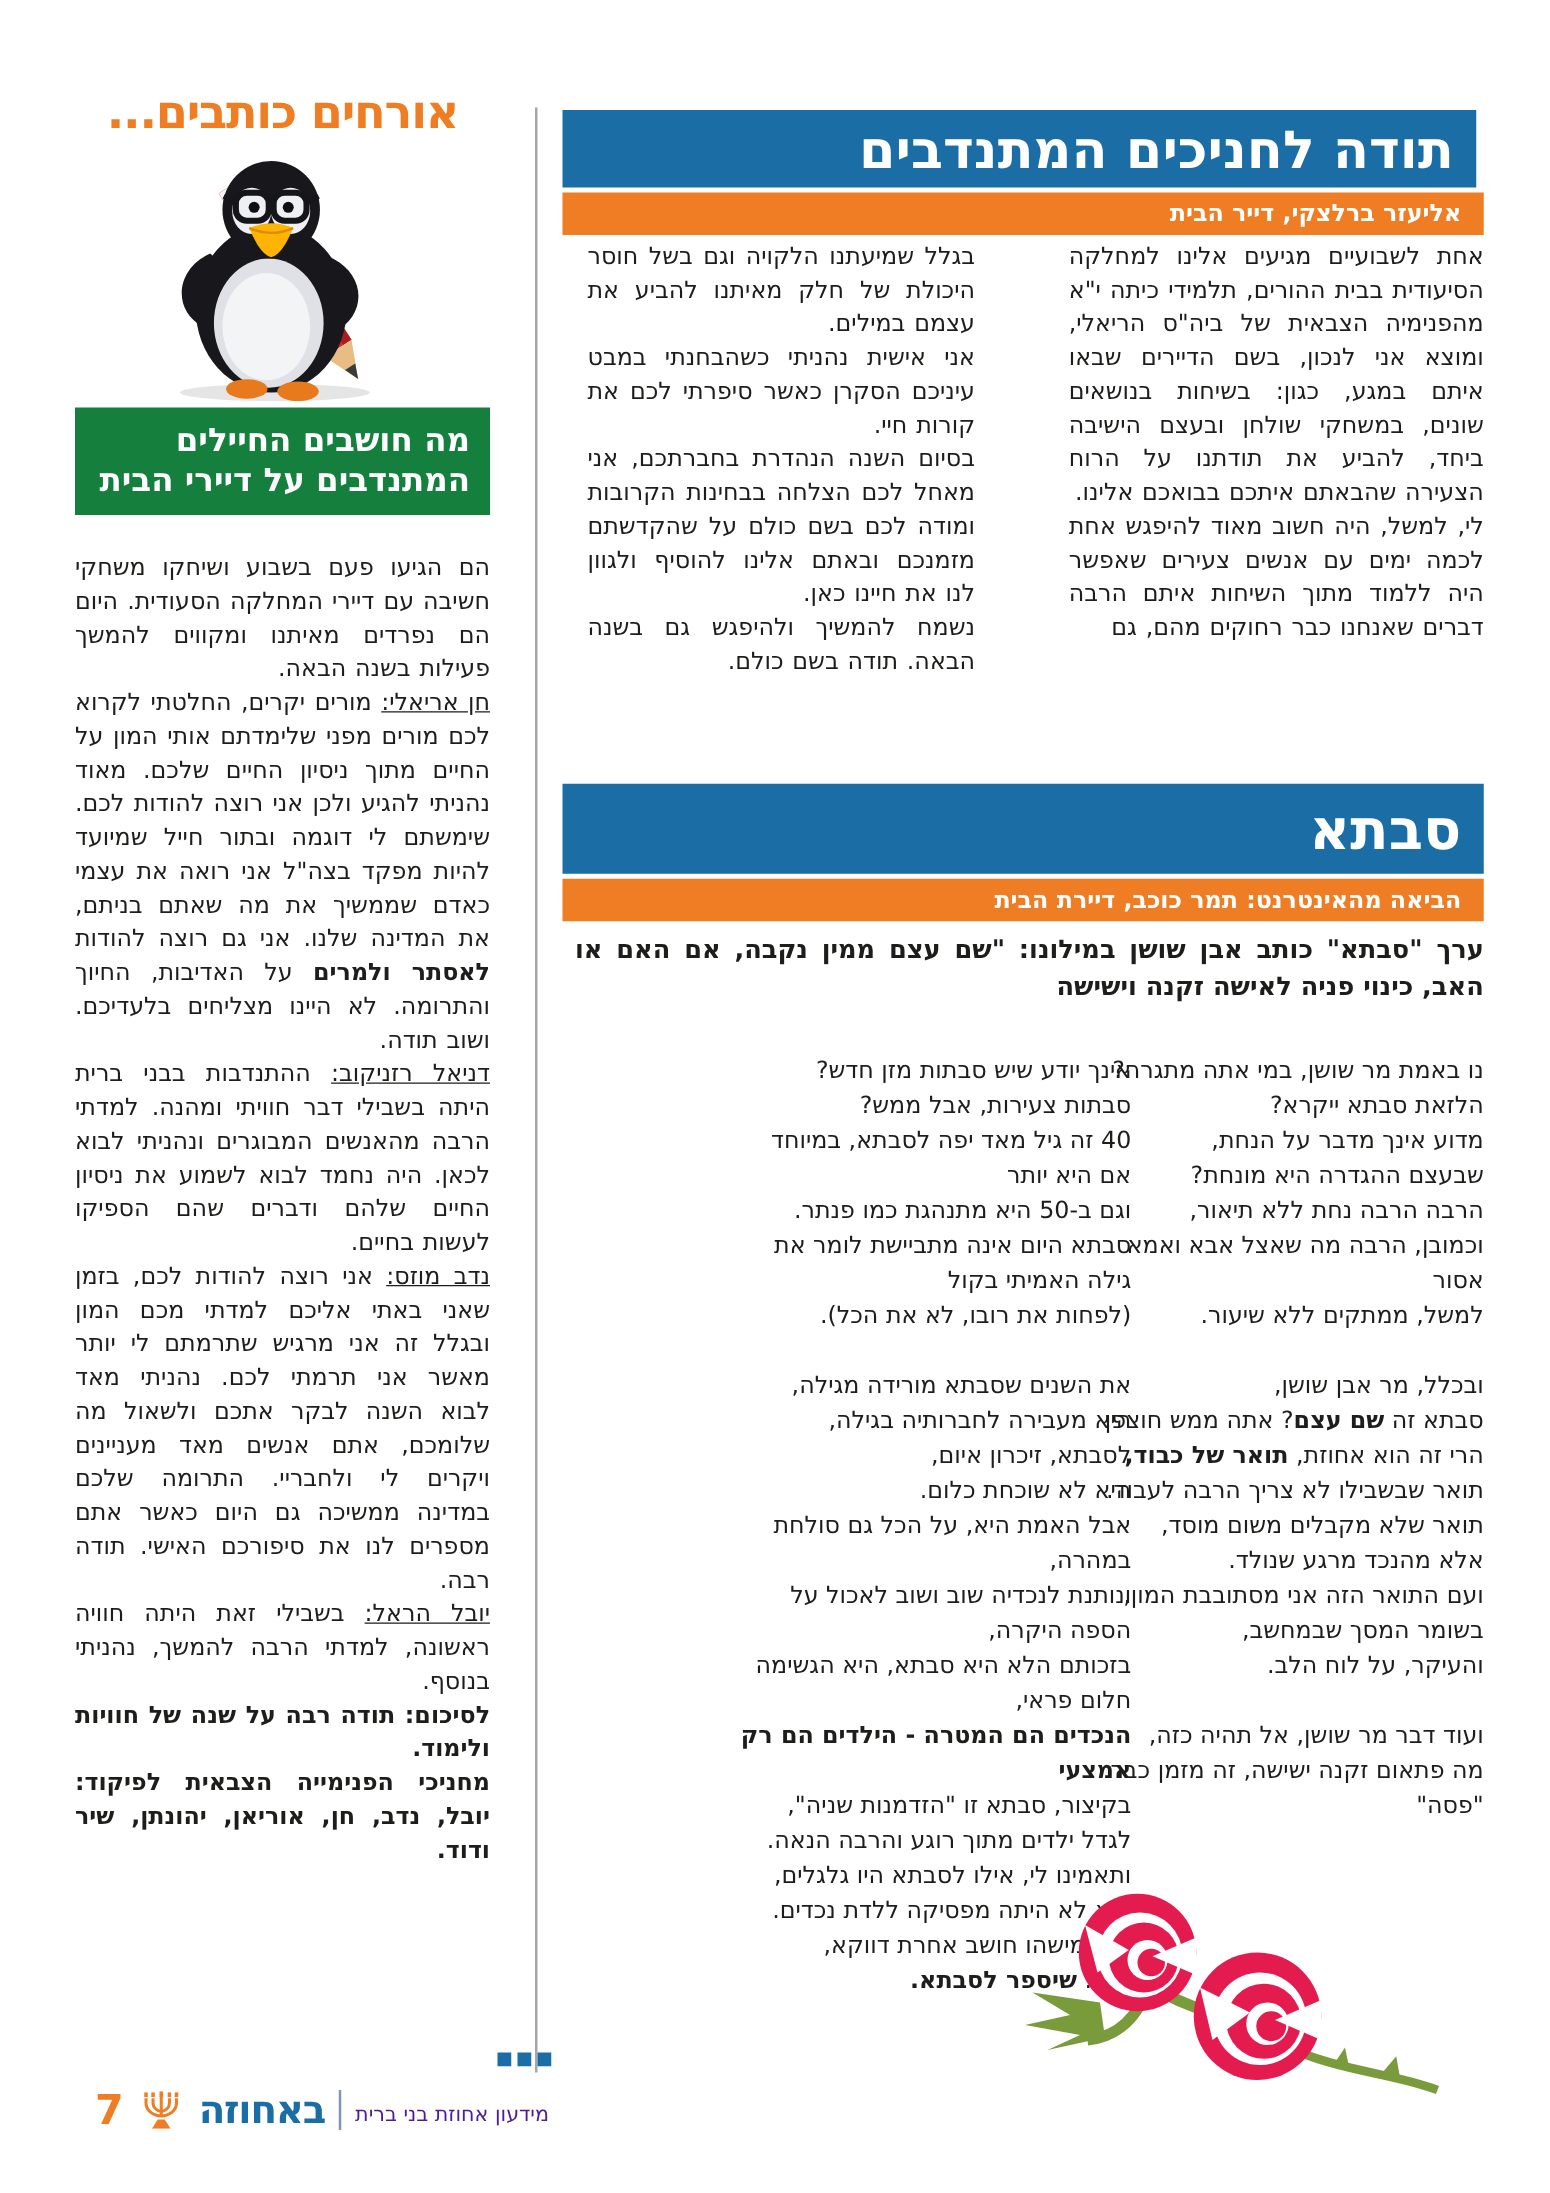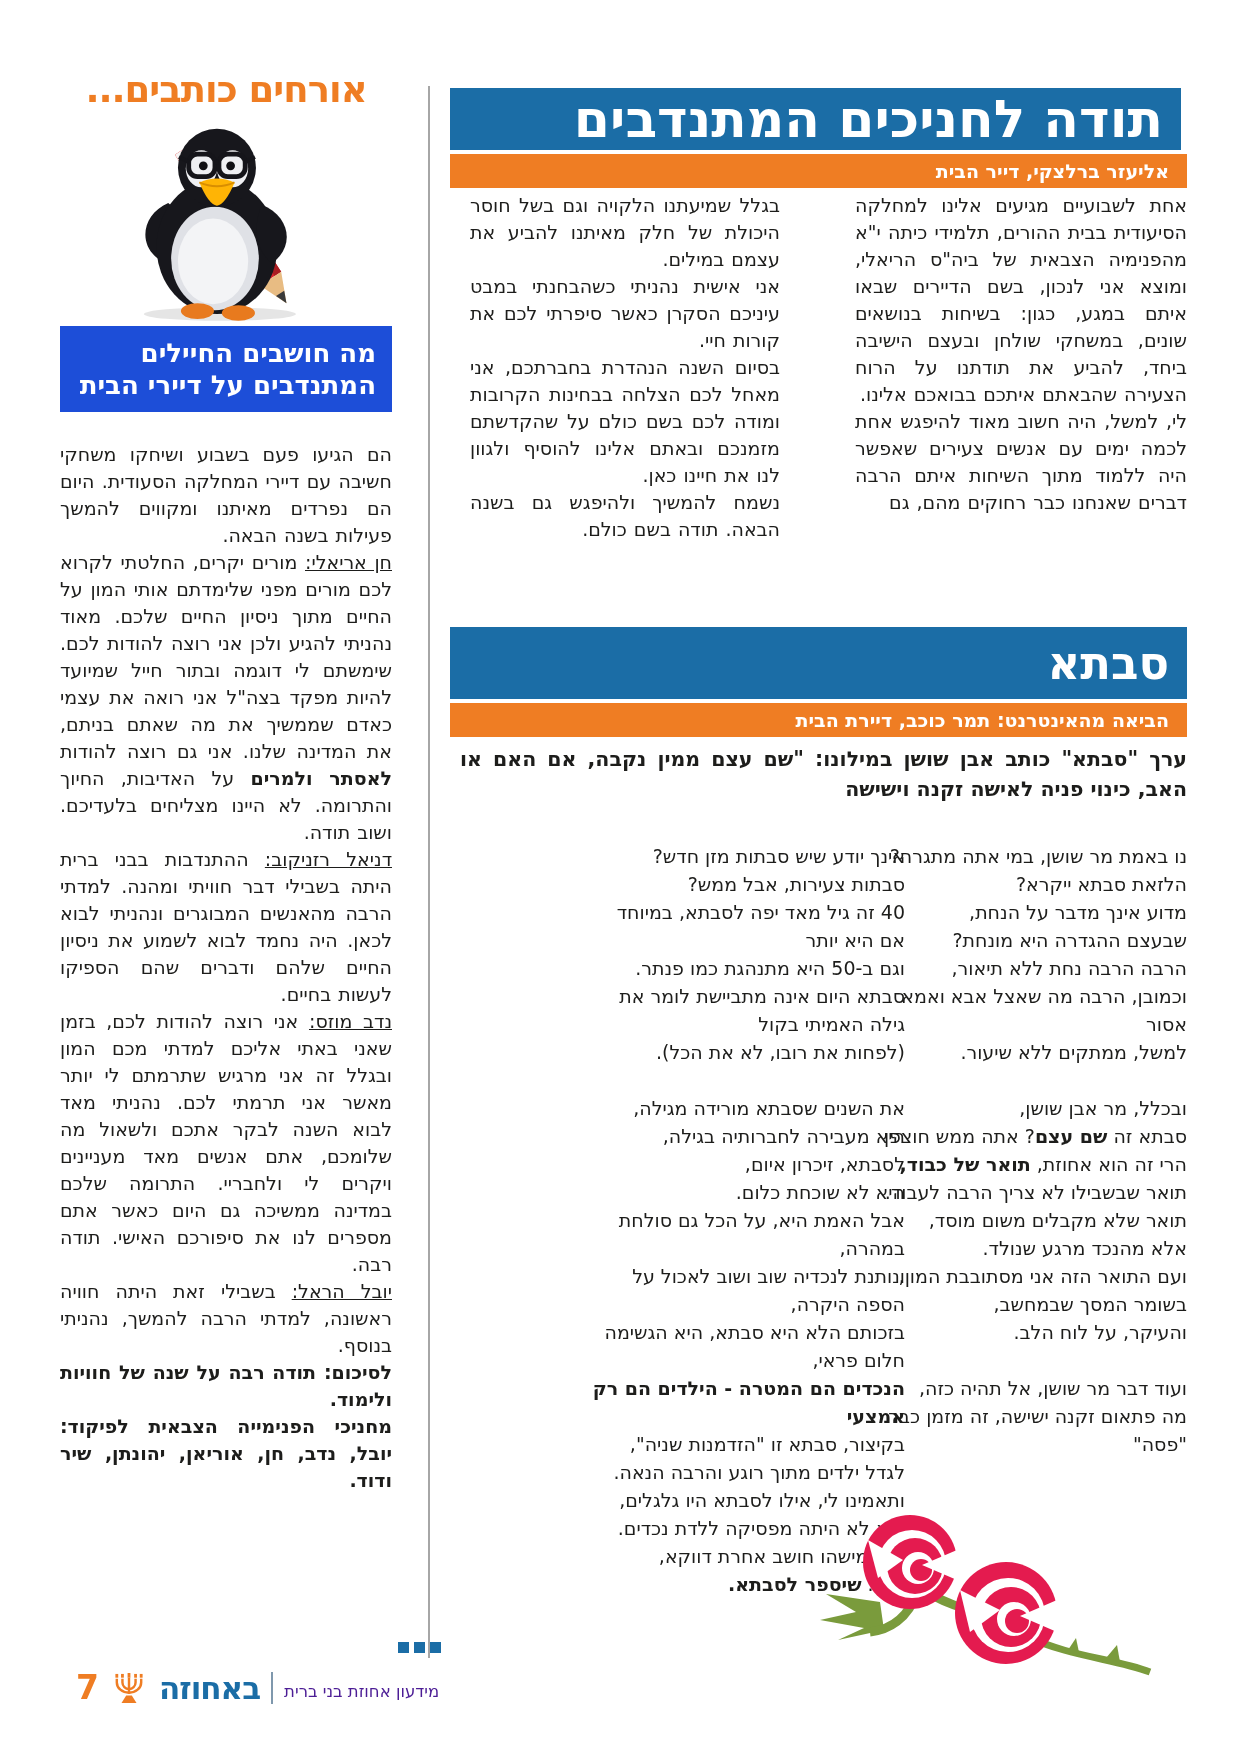--- a/index.html
+++ b/index.html
@@ -11,29 +11,29 @@
   .b{font-weight:bold}
   .u{text-decoration:underline}
   
   .para{margin:0;text-align:justify;font-size:19px;line-height:27px;word-spacing:1px}
   .spacer{min-height:28px}
   
   .line{margin:0;text-align:right;font-size:19px;line-height:28px;min-height:28px}
   
   #lc-headline{left:60px;top:68px;width:332px;font-size:37px;font-weight:bold;color:#ef7d23;text-align:center;letter-spacing:-1px}
   #penguin{left:98px;top:112px;width:234px;height:212px}
-  #lc-box{left:60px;top:326px;width:332px;box-sizing:border-box;background:#1d4ed8;color:#fff;
+  #lc-box{left:60px;top:326px;width:332px;box-sizing:border-box;background:#15803d;color:#fff;
           padding:11px 16px;font-size:26px;line-height:32px;font-weight:bold;text-align:right}
   #lc-body{left:60px;top:441px;width:332px}
   
   #vdivider{left:428px;top:86px;width:2px;height:1572px;background:#a6a6a6}
   
   .band-title{background:#1b6da6;color:#fff;display:flex;align-items:center;padding:0 18px;font-weight:bold;box-sizing:border-box}
   .band-byline{background:#ef7d23;color:#fff;display:flex;align-items:center;padding:17px 18px;font-weight:bold;box-sizing:border-box}
-  #a1-head{left:450px;top:88px;width:731px;height:62px;font-size:52px}
+  #a1-head{left:450px;top:88px;width:731px;height:62px;font-size:42px}
   #a1-sub{left:450px;top:154px;width:737px;height:29px;font-size:19px}
   #a1-colR{left:855px;top:192px;width:332px}
   #a1-colL{left:470px;top:192px;width:310px}
   #a2-head{left:450px;top:627px;width:737px;height:72px;font-size:45px}
   #a2-sub{left:450px;top:703px;width:737px;height:29px;font-size:19px}
   #a2-intro{left:460px;top:744px;width:727px;font-size:20.5px;line-height:30px;font-weight:bold;text-align:justify;margin:0}
   #a2-colR{left:855px;top:842px;width:332px}
   #a2-colL{left:565px;top:842px;width:340px}
   
   #endmark{left:398px;top:1642px;display:flex;gap:5px;direction:ltr}

